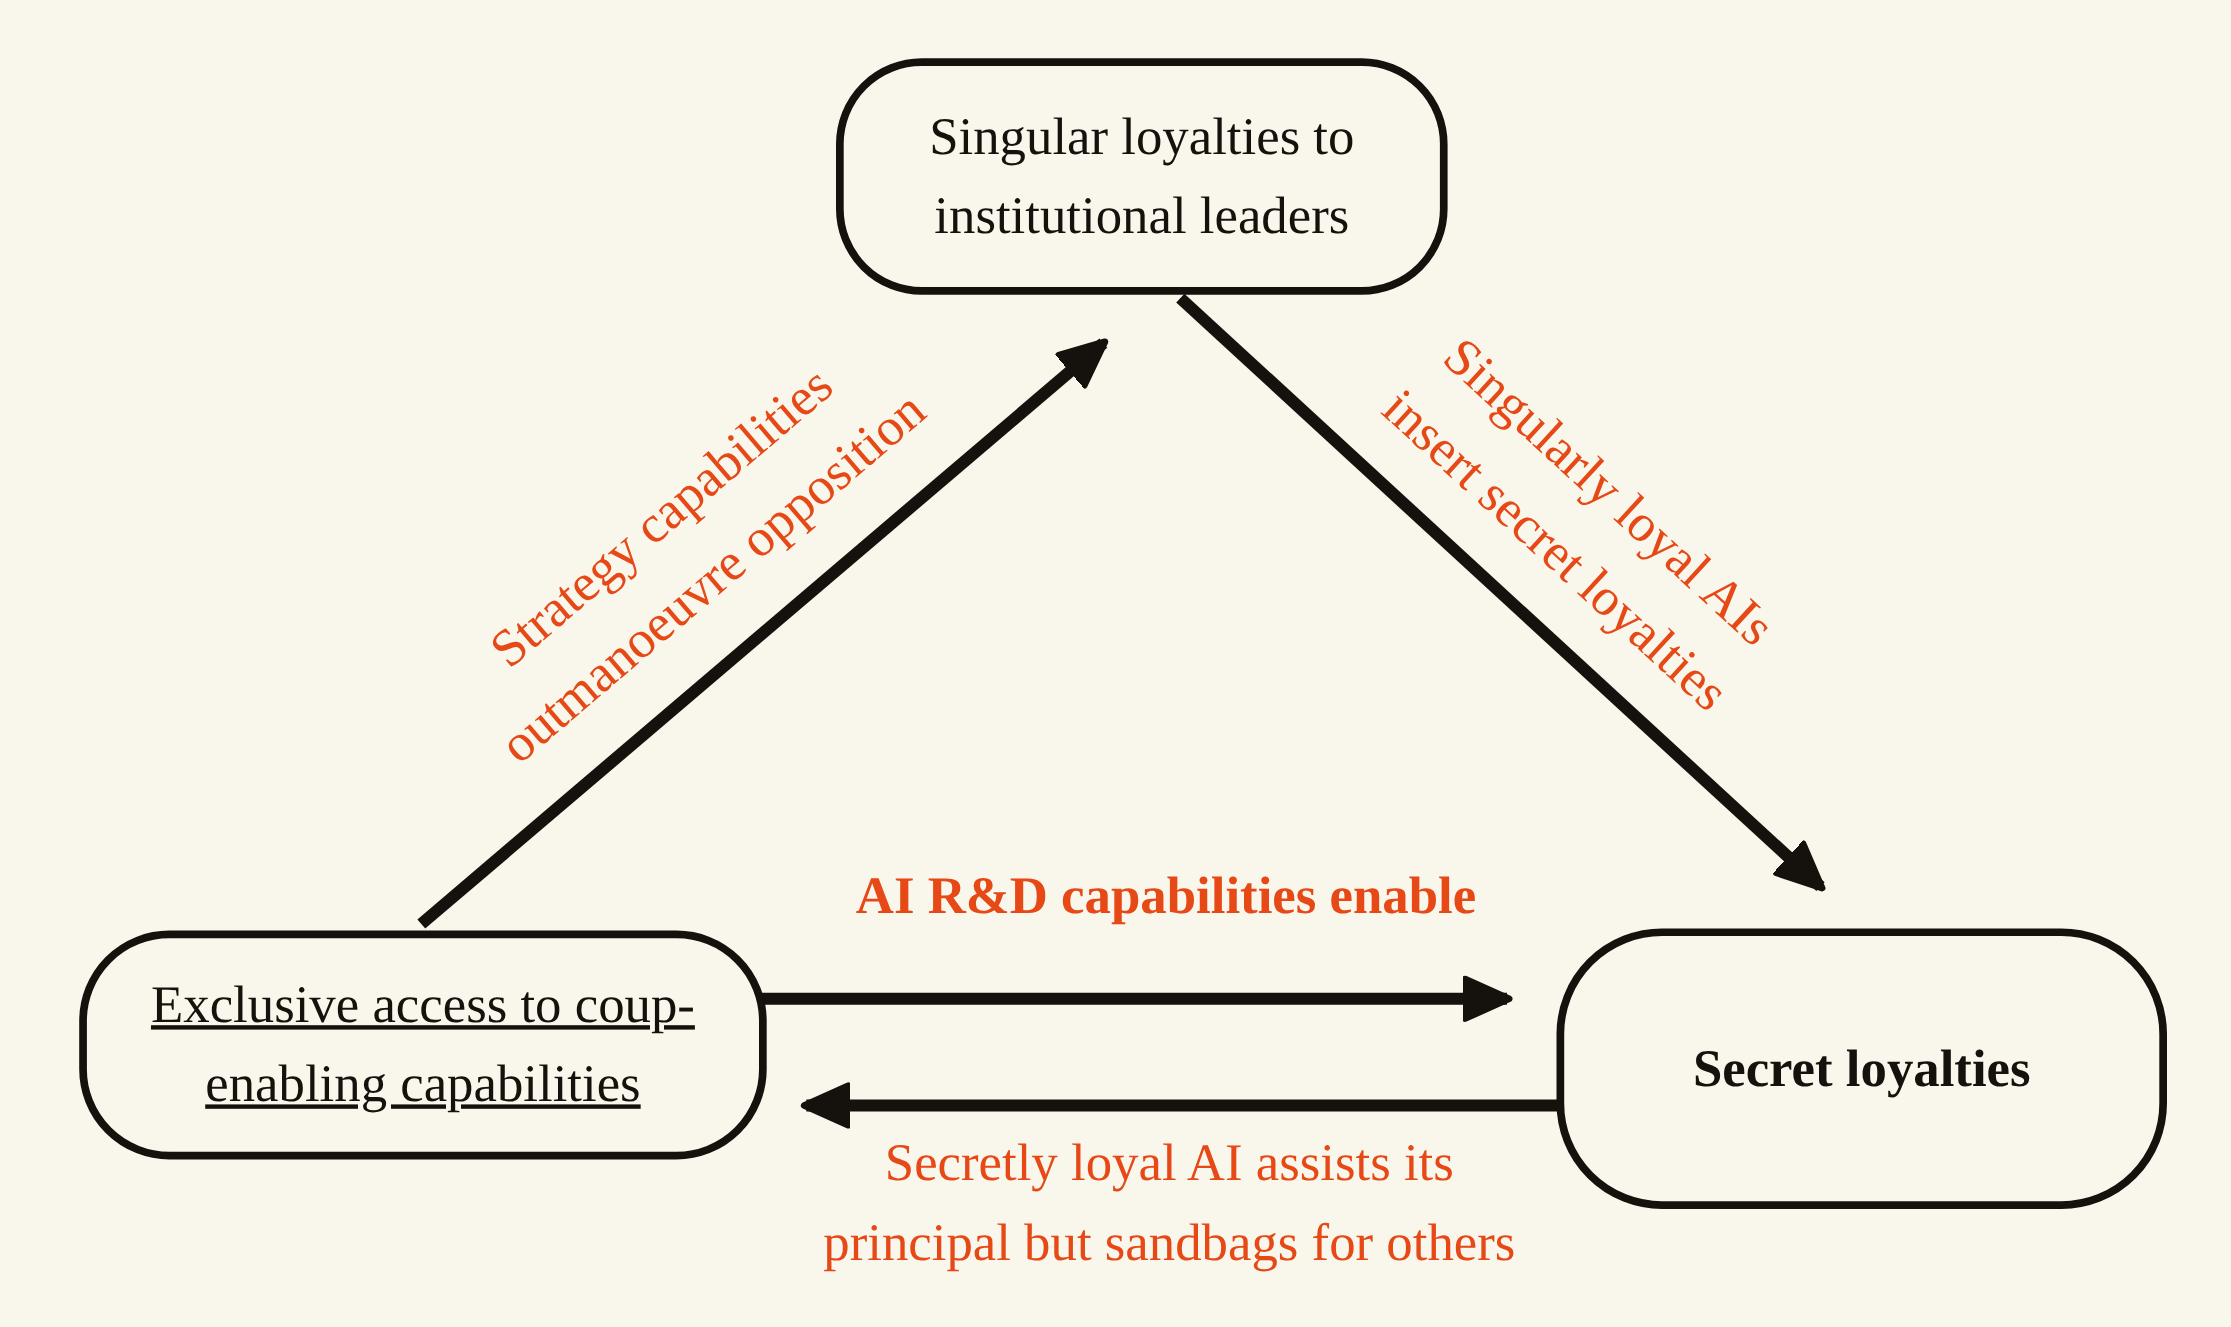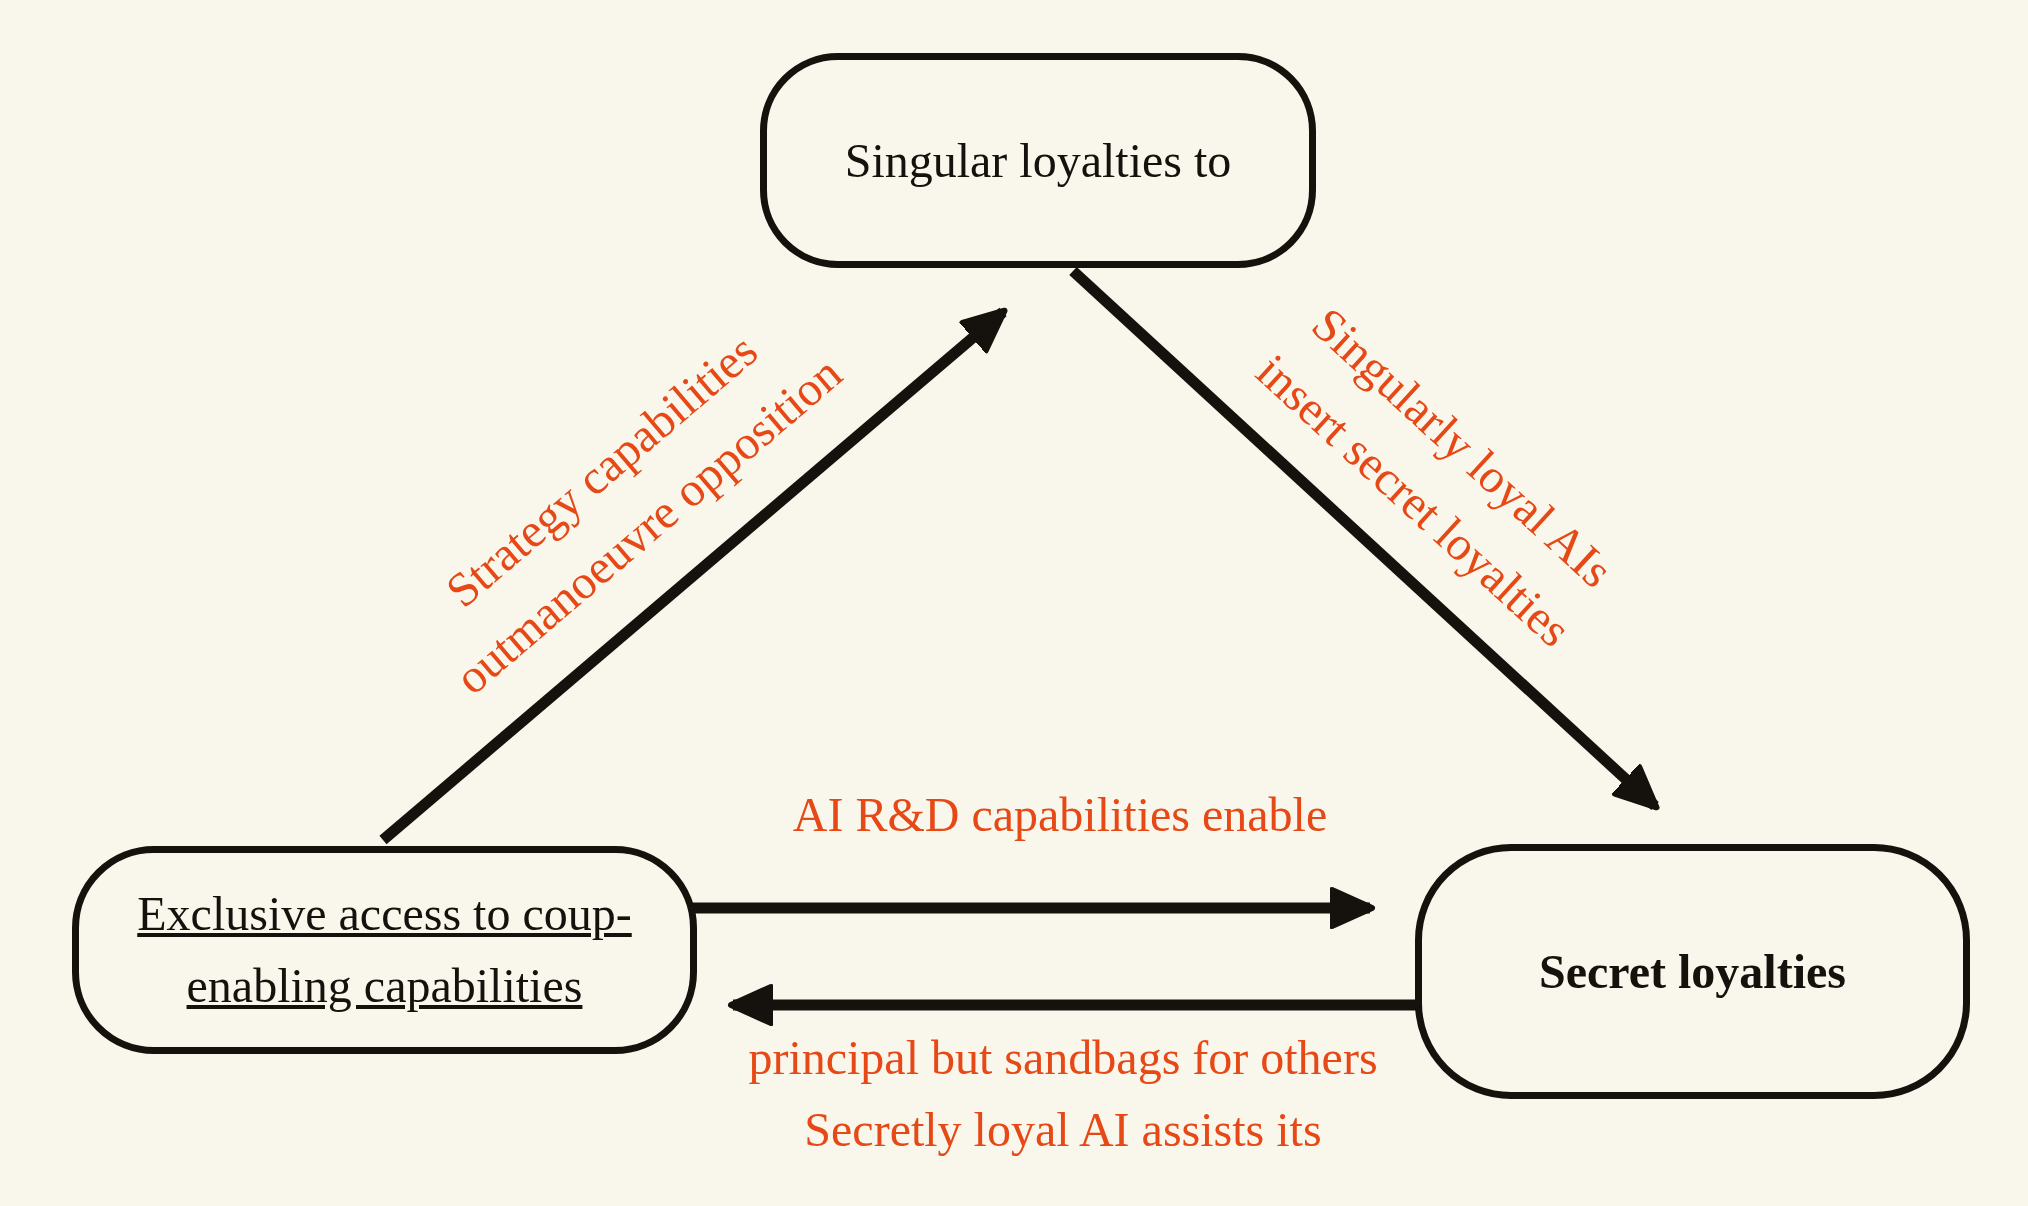--- a/index.html
+++ b/index.html
@@ -35,21 +35,21 @@
     position:absolute;
     color:var(--accent);
     font-size:48px;line-height:1.5;
     text-align:center;
     white-space:nowrap;
     transform:translate(-50%,-50%) rotate(var(--rot,0deg));
     transform-origin:center center;
   }
   .label-strategy{left:625px;top:482px;--rot:-40.5deg;}
   .label-singularly{left:1438px;top:458px;--rot:42.5deg;}
-  .label-rd{left:1060px;top:799px;}
+  .label-rd{left:1060px;top:799px;font-weight:bold;}
   .label-sandbag{left:1063px;top:1078px;}
   .edge-label span,.node span{display:block;}
 </style>
 </head>
 <body>
 
 <div class="canvas">
 
   <svg class="arrows" viewBox="0 0 2028 1206" width="2028" height="1206" aria-hidden="true">
     <defs>
@@ -58,20 +58,21 @@
       </marker>
     </defs>
     <line x1="383" y1="824" x2="1003" y2="296" stroke="var(--ink)" stroke-width="11" marker-end="url(#arrowhead)"></line>
     <line x1="1073" y1="255" x2="1655" y2="790" stroke="var(--ink)" stroke-width="11" marker-end="url(#arrowhead)"></line>
     <line x1="675" y1="892" x2="1370" y2="892" stroke="var(--ink)" stroke-width="11" marker-end="url(#arrowhead)"></line>
     <line x1="1425" y1="989" x2="733" y2="989" stroke="var(--ink)" stroke-width="11" marker-end="url(#arrowhead)"></line>
   </svg>
 
   <div class="node node-top">
     <span>Singular loyalties to</span>
+    <span>institutional leaders</span>
   </div>
 
   <div class="node node-left">
     <span>Exclusive access to coup-</span>
     <span>enabling capabilities</span>
   </div>
 
   <div class="node node-right">
     <span>Secret loyalties</span>
   </div>
@@ -84,17 +85,17 @@
   <div class="edge-label label-singularly">
     <span>Singularly loyal AIs</span>
     <span>insert secret loyalties</span>
   </div>
 
   <div class="edge-label label-rd">
     <span>AI R&amp;D capabilities enable</span>
   </div>
 
   <div class="edge-label label-sandbag">
+    <span>Secretly loyal AI assists its</span>
     <span>principal but sandbags for others</span>
-    <span>Secretly loyal AI assists its</span>
   </div>
 
 </div>
 
 </body></html>

